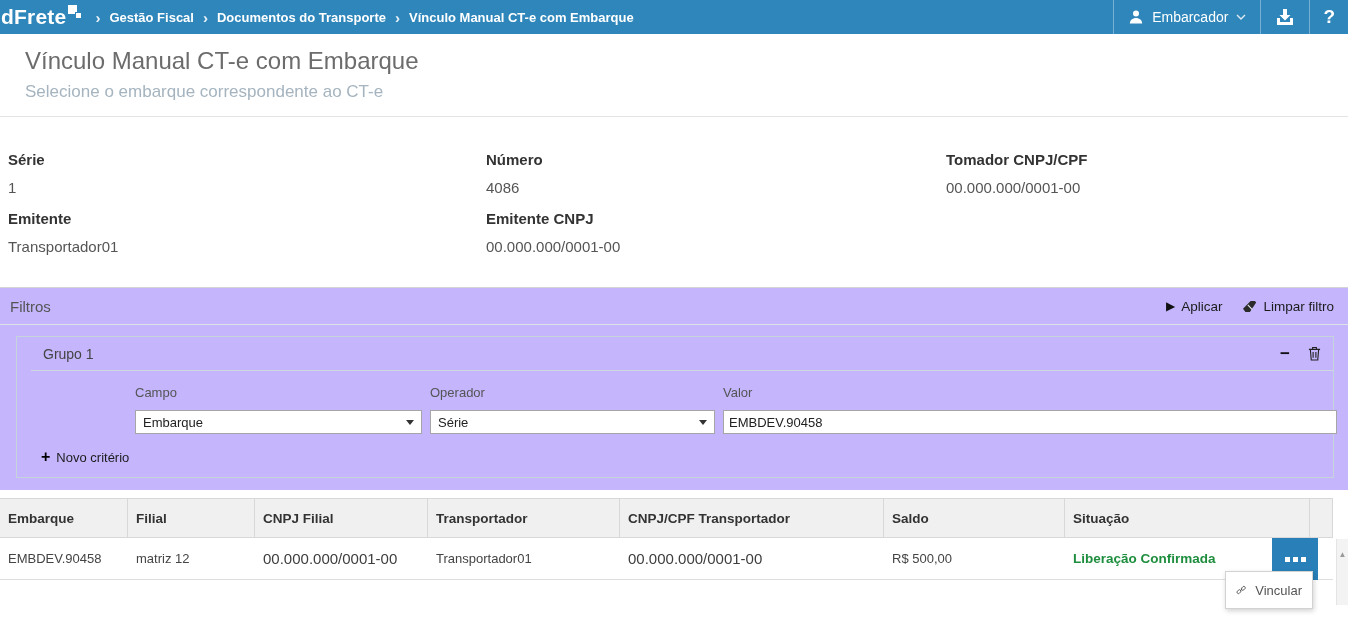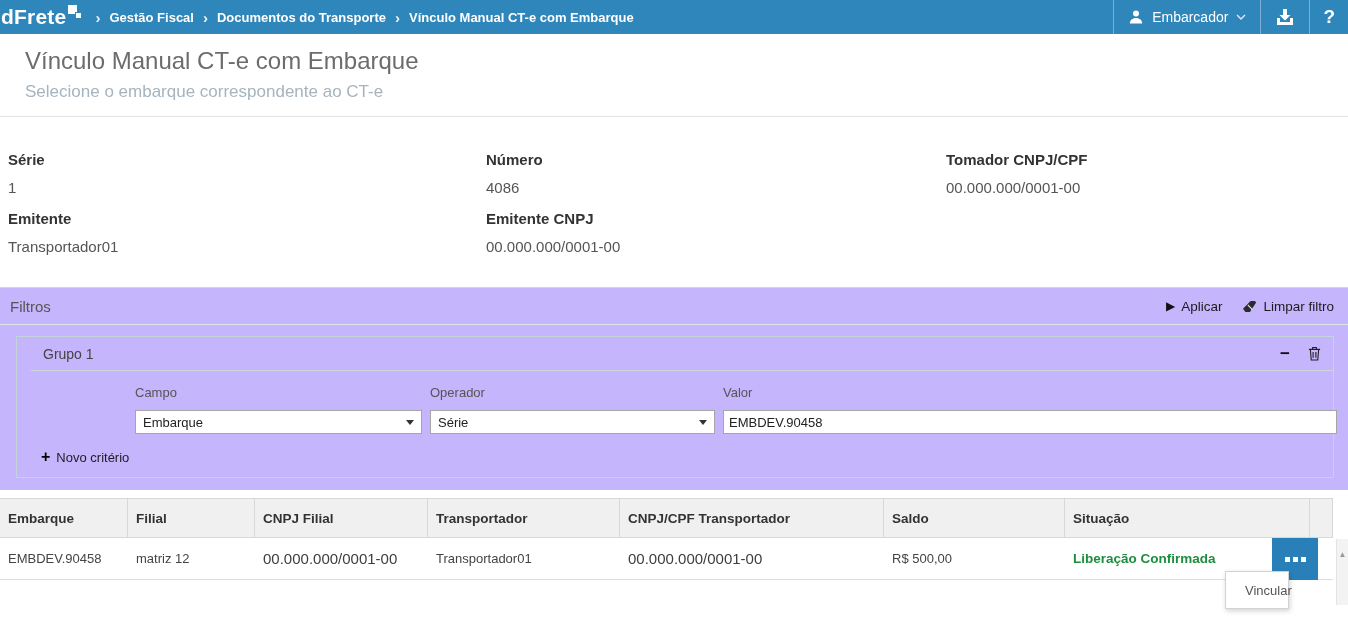--- a/index.html
+++ b/index.html
@@ -86,21 +86,21 @@
   }
   .row-actions i { width:5px; height:5px; background:#fff; display:block; }
 
   .v-scrollbar {
     position:absolute; right:0; top:41px; width:12px; height:66px; background:#f3f3f3;
     border-left:1px solid #e4e4e4; text-align:center; padding-top:4px; cursor:pointer;
   }
   .v-scrollbar span { font-size:8px; color:#999; line-height:1; }
 
   .row-menu {
-    position:absolute; left:1225px; top:73px; width:64px; height:38px; background:#fff;
+    position:absolute; left:1225px; top:73px; width:88px; height:38px; background:#fff;
     border:1px solid #d2d2d2; box-shadow:1px 2px 5px rgba(0,0,0,.18); z-index:5;
     display:flex; align-items:flex-start;
   }
   .menu-item { display:flex; align-items:center; gap:9px; padding:0 10px; width:100%; height:100%; cursor:pointer; font-size:13px; color:#555; }
 </style>
 </head>
 <body>
 
 <header class="navbar">
   <div class="logo">

